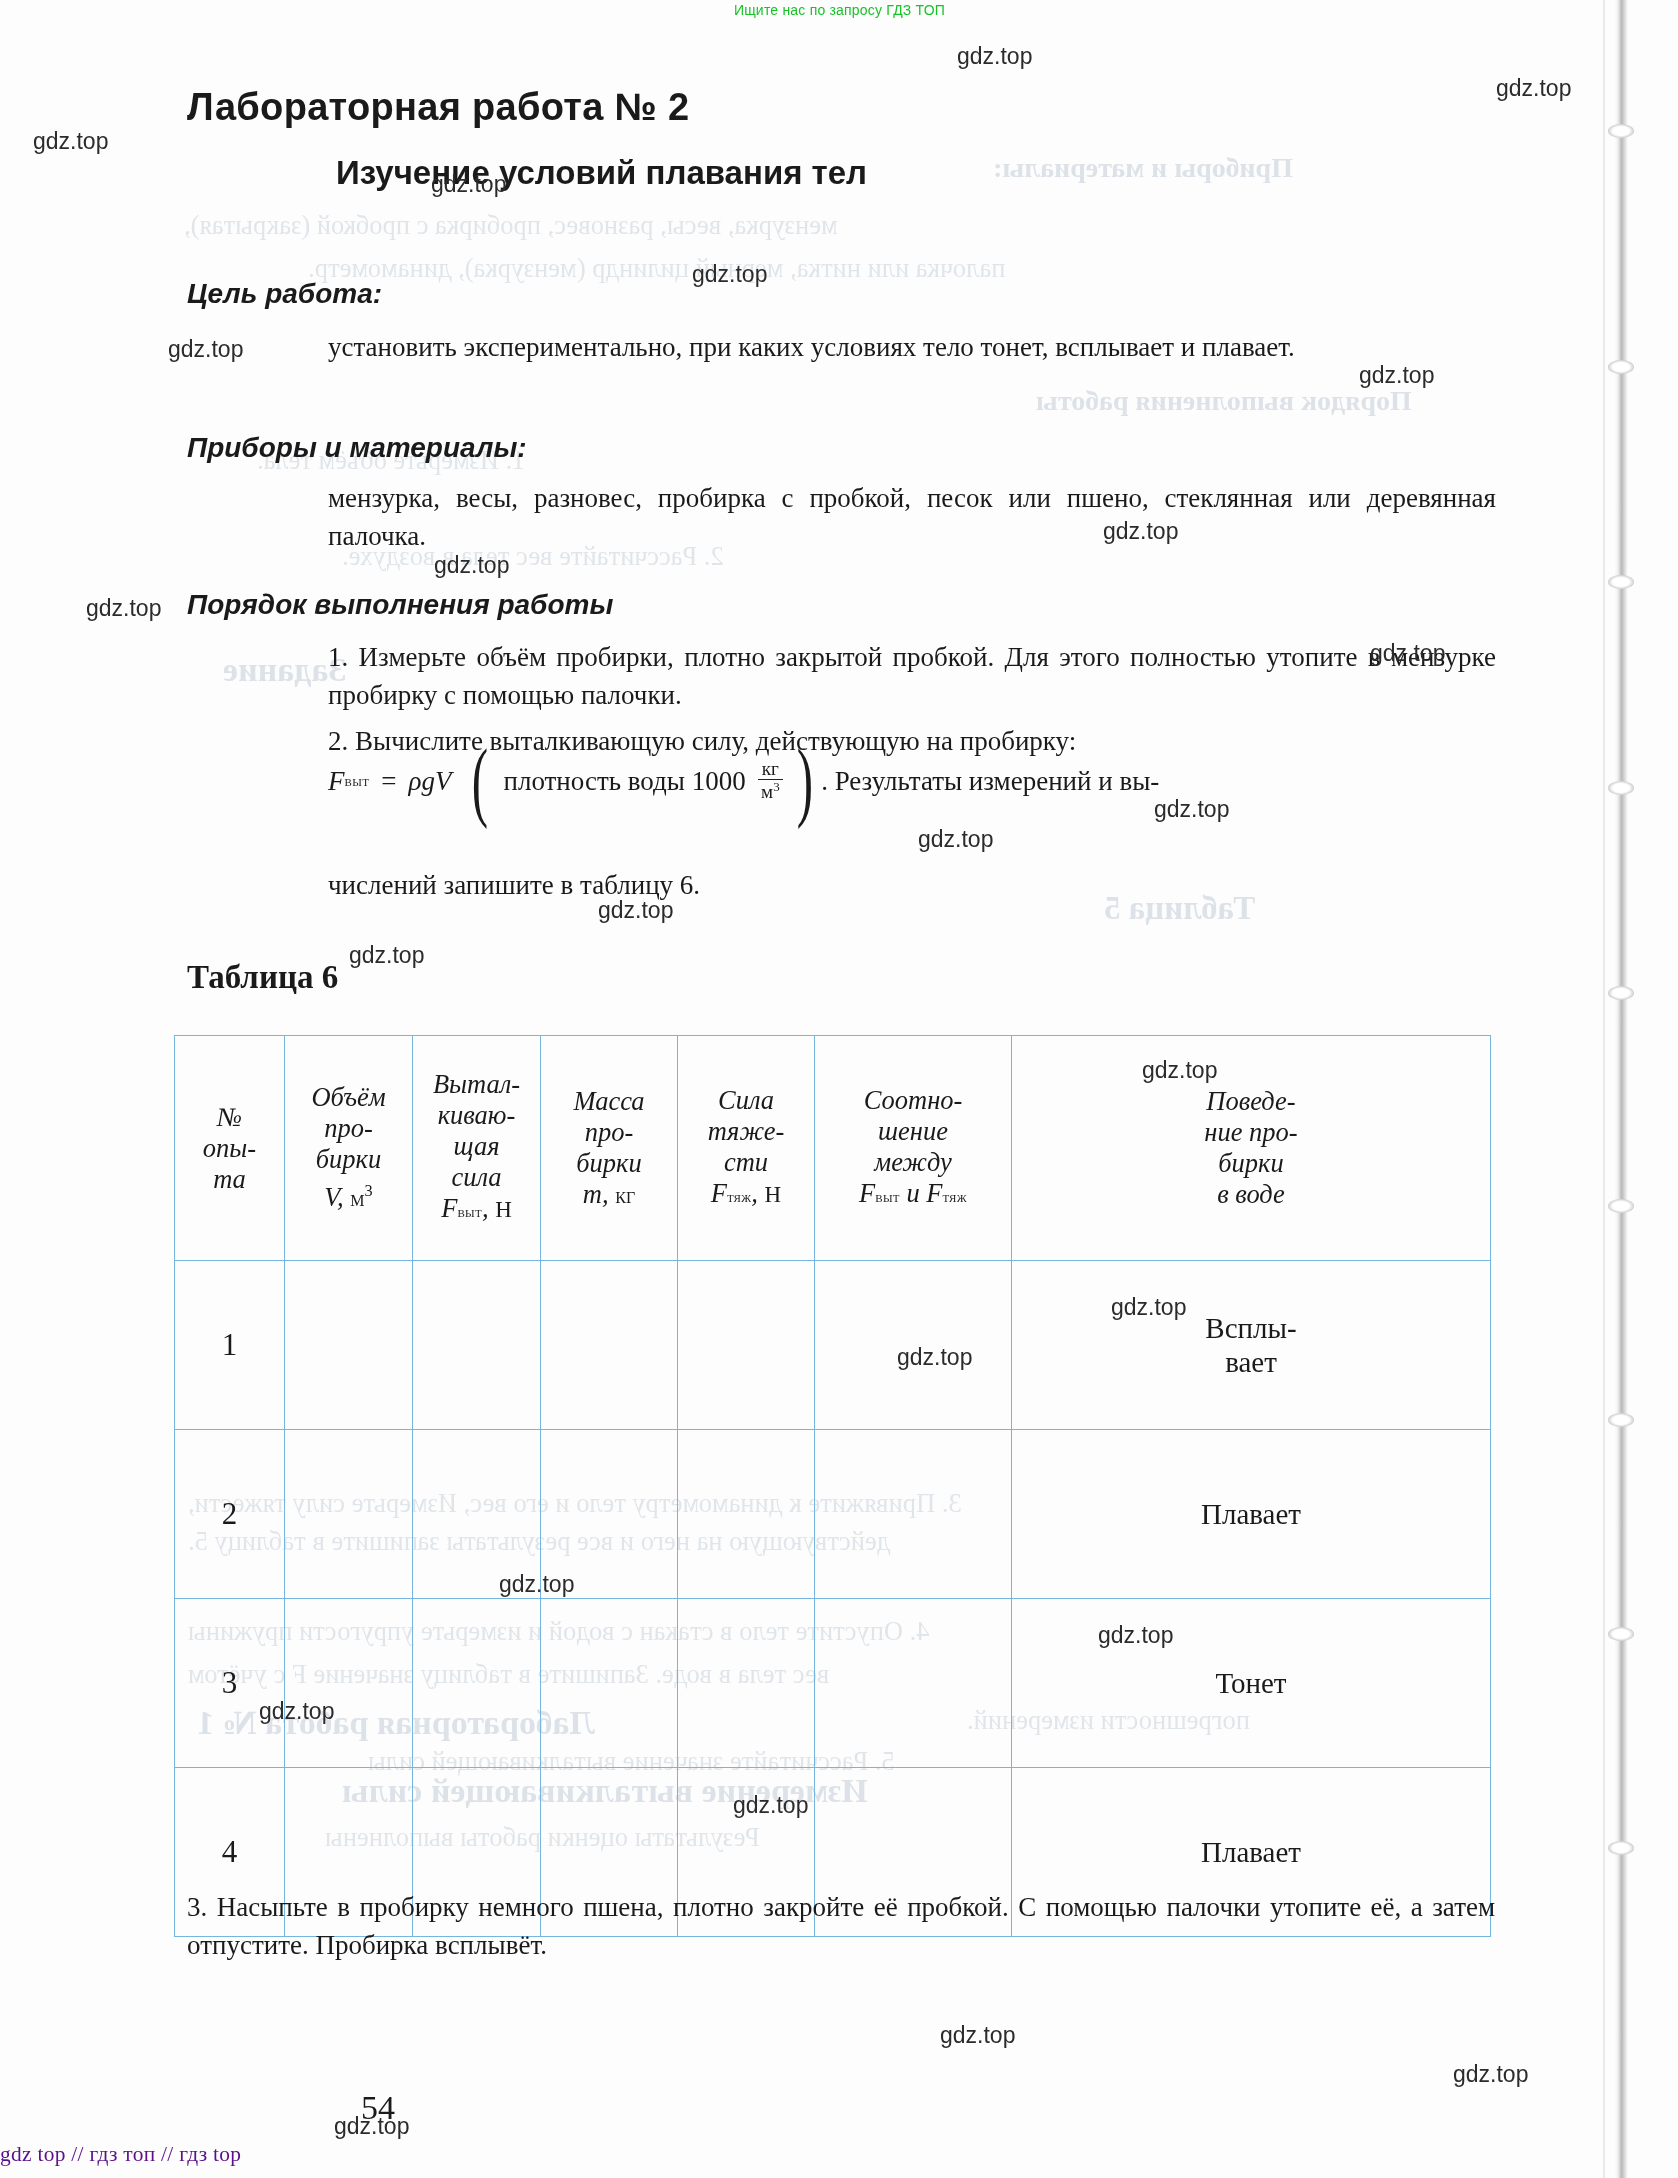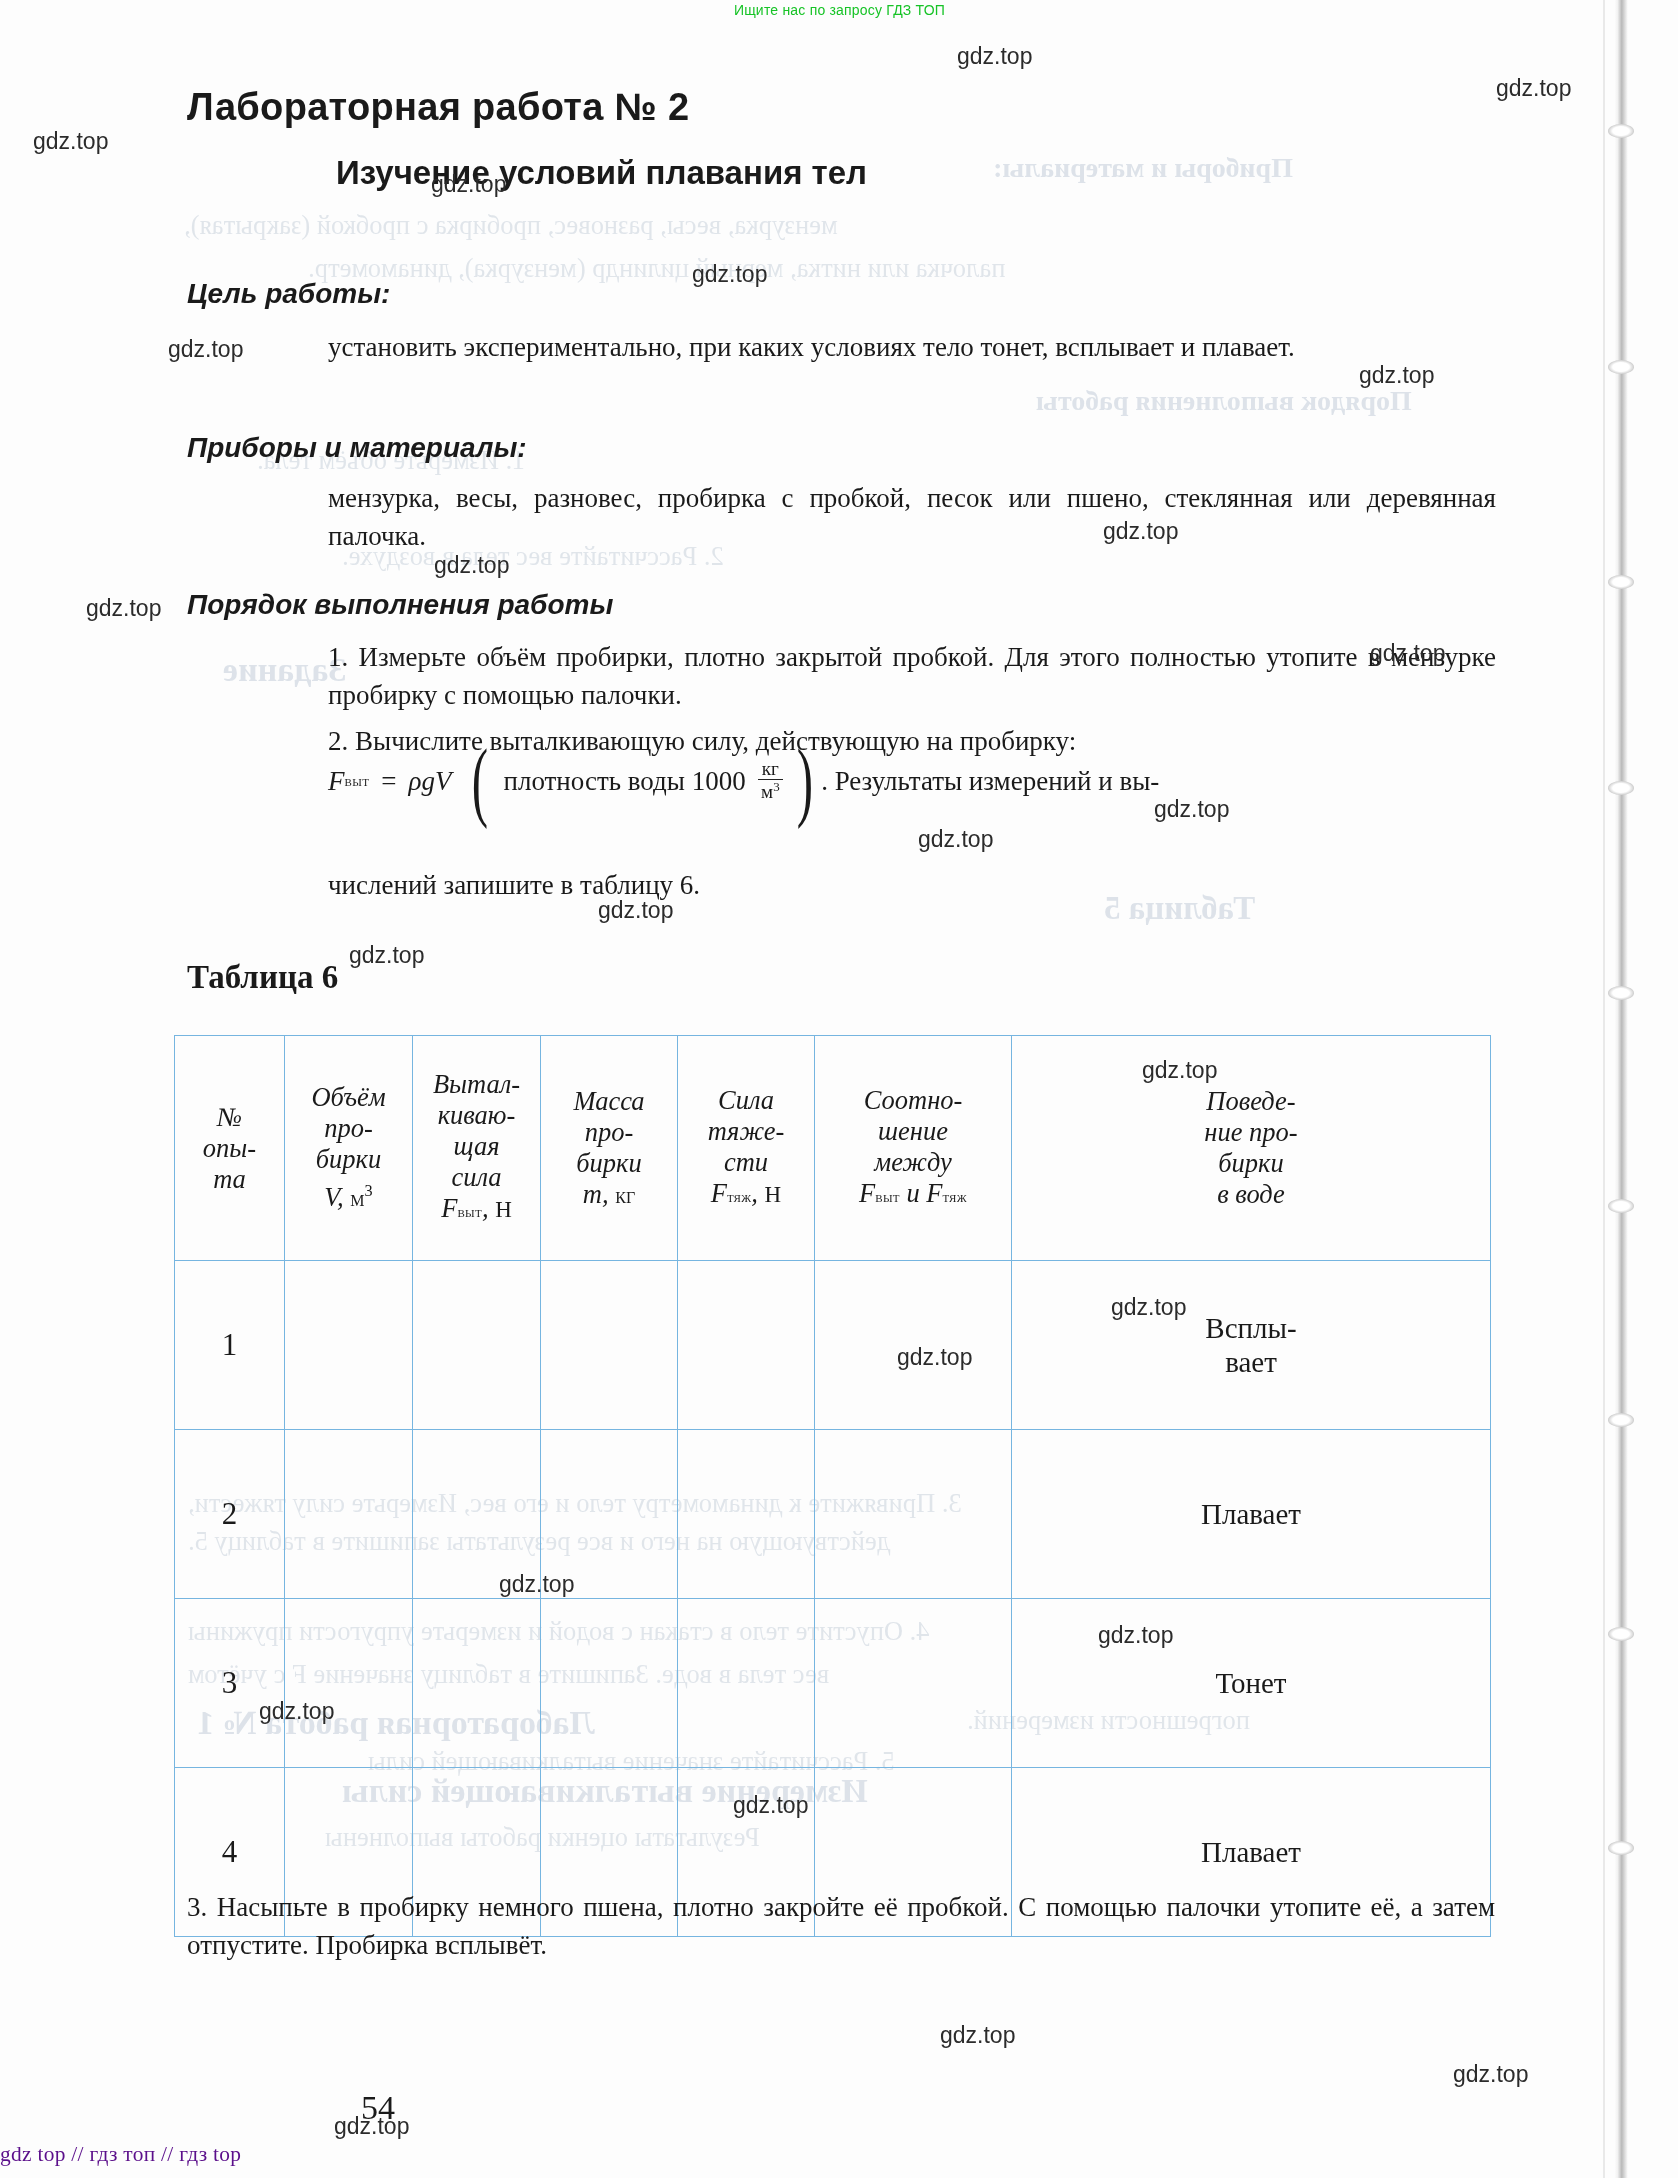--- a/index.html
+++ b/index.html
@@ -166,21 +166,21 @@
   <div class="ghost" style="left:188px;top:1659px;font-size:26.5px;">вес тела в воде. Запишите в таблицу значение F   с учётом</div>
   <div class="ghost" style="left:967px;top:1705px;font-size:26.5px;">погрешности измерений.</div>
   <div class="ghost" style="left:368px;top:1746px;font-size:26.5px;">5. Рассчитайте значение выталкивающей силы</div>
   <div class="ghost b" style="left:197px;top:1704px;font-size:34px;">Лабораторная работа № 1</div>
   <div class="ghost b" style="left:342px;top:1772px;font-size:34px;">Измерение выталкивающей силы</div>
   <div class="ghost" style="left:325px;top:1822px;font-size:26.5px;">Результаты оценки работы выполнены</div>
 
   <div class="lab-title">Лабораторная работа № 2</div>
   <div class="lab-subtitle">Изучение условий плавания тел</div>
 
-  <div class="sec-label" style="left:187px;top:278px;">Цель работы:</div>
+  <div class="sec-label" style="left:187px;top:278px;">Цель работа:</div>
   <div class="para" style="left:328px;top:328px;width:1168px;font-family:Liberation Serif, serif;">установить экспериментально, при каких условиях тело тонет, всплывает и плавает.</div>
 
   <div class="sec-label" style="left:187px;top:432px;">Приборы и материалы:</div>
   <div class="para" style="left:328px;top:479px;width:1168px;">мензурка, весы, разновес, пробирка с пробкой, песок или пшено, стеклянная или деревянная палочка.</div>
 
   <div class="sec-label" style="left:187px;top:589px;">Порядок выполнения работы</div>
 
   <div class="para" style="left:328px;top:638px;width:1168px;text-indent:0px;">1. Измерьте объём пробирки, плотно закрытой пробкой. Для этого полностью утопите в мензурке пробирку с помощью палочки.</div>
   <div class="para" style="left:328px;top:722px;width:1168px;">2. Вычислите выталкивающую силу, действующую на пробирку:</div>
 

